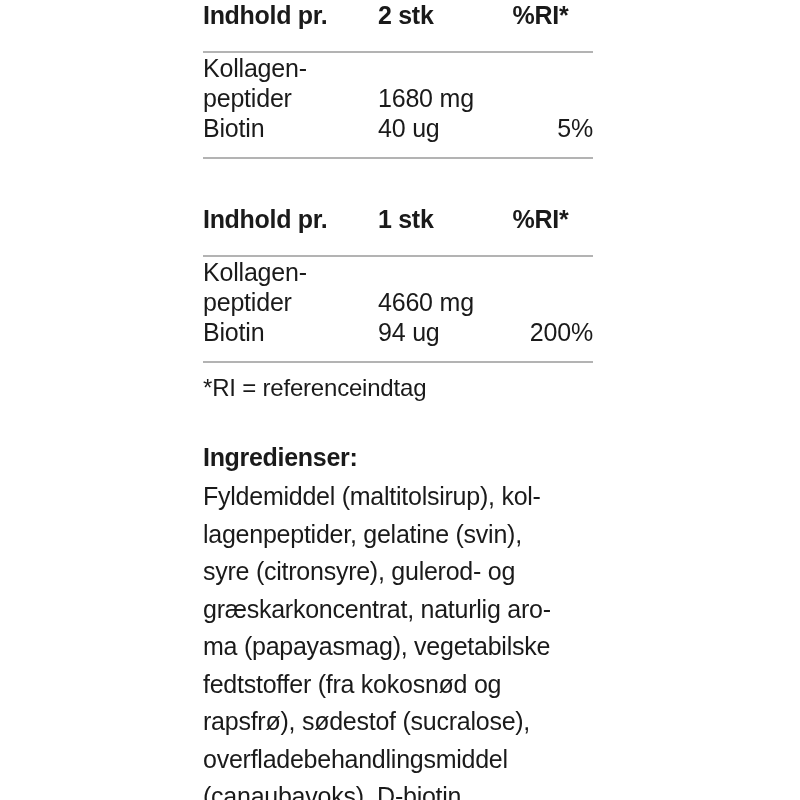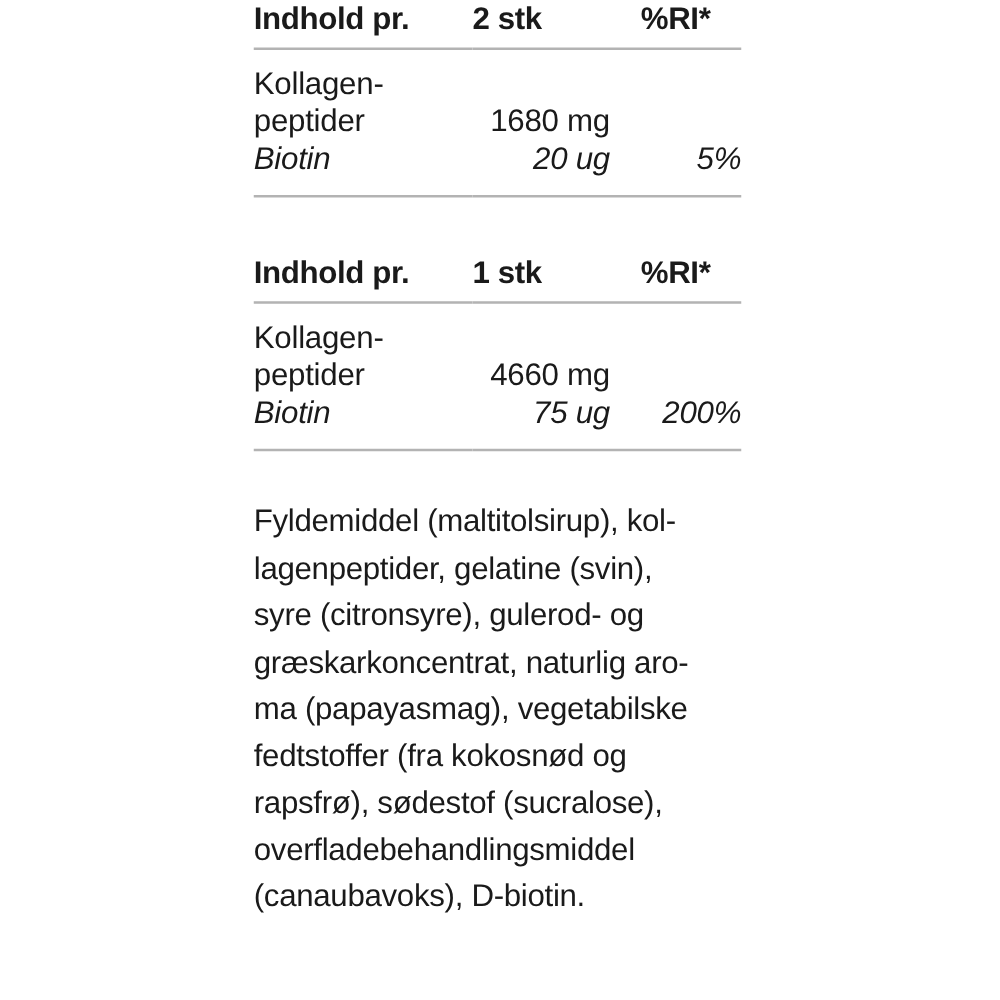--- a/index.html
+++ b/index.html
@@ -36,40 +36,40 @@
   .nutri-table td {
     padding: 0;
     vertical-align: bottom;
   }
 
   .hdr-row th {
     font-size: 25px;
     font-weight: 700;
     letter-spacing: -0.3px;
     line-height: 30px;
-    padding-bottom: 8px;
+    padding-bottom: 21px;
     border-bottom: 2px solid #b3b3b3;
     margin-left: 23px;
   }
   .hdr-name  { text-align: left; }
   .hdr-value { text-align: left; }
   .hdr-ri    { }
 
   .data-row td {
     font-size: 25px;
     font-weight: 400;
     letter-spacing: -0.2px;
     line-height: 30px;
   }
   .cell-name  { text-align: left; }
-  .cell-value { text-align: right; }
+  .cell-value { }
   .cell-ri    { text-align: right; }
 
-  .data-row.first td { padding-top: 12px; }
-  .data-row.last  td { padding-bottom: 14px; font-style: italic; }
+  .data-row.first td { }
+  .data-row.last  td { padding-bottom: 14px; }
 
   .table-foot-rule {
     border-top: 2px solid #b3b3b3;
     height: 0;
     font-size: 0;
     line-height: 0;
   }
 
   .spacer-between-tables { height: 45px; }
 
@@ -121,21 +121,21 @@
     </thead>
     <tbody>
       <tr class="data-row first">
         <td class="cell-name">Kollagen-
 peptider</td>
         <td class="cell-value">1680 mg</td>
         <td class="cell-ri"></td>
       </tr>
       <tr class="data-row last">
         <td class="cell-name">Biotin</td>
-        <td class="cell-value">20 ug</td>
+        <td class="cell-value">40 ug</td>
         <td class="cell-ri">5%</td>
       </tr>
       <tr>
         <td class="table-foot-rule" colspan="3"></td>
       </tr>
     </tbody>
   </table>
 
   <div class="spacer-between-tables"></div>
 
@@ -154,31 +154,33 @@
     </thead>
     <tbody>
       <tr class="data-row first">
         <td class="cell-name">Kollagen-
 peptider</td>
         <td class="cell-value">4660 mg</td>
         <td class="cell-ri"></td>
       </tr>
       <tr class="data-row last">
         <td class="cell-name">Biotin</td>
-        <td class="cell-value">75 ug</td>
+        <td class="cell-value">94 ug</td>
         <td class="cell-ri">200%</td>
       </tr>
       <tr>
         <td class="table-foot-rule" colspan="3"></td>
       </tr>
     </tbody>
   </table>
 
+  <div class="footnote">*RI = referenceindtag</div>
 
   <div class="ingredients-block">
+    <div class="ingredients-heading">Ingredienser:</div>
     <div class="ingredients-body">Fyldemiddel (maltitolsirup), kol-
 lagenpeptider, gelatine (svin),
 syre (citronsyre), gulerod- og
 græskarkoncentrat, naturlig aro-
 ma (papayasmag), vegetabilske
 fedtstoffer (fra kokosnød og
 rapsfrø), sødestof (sucralose),
 overfladebehandlingsmiddel
 (canaubavoks), D-biotin.</div>
   </div>

